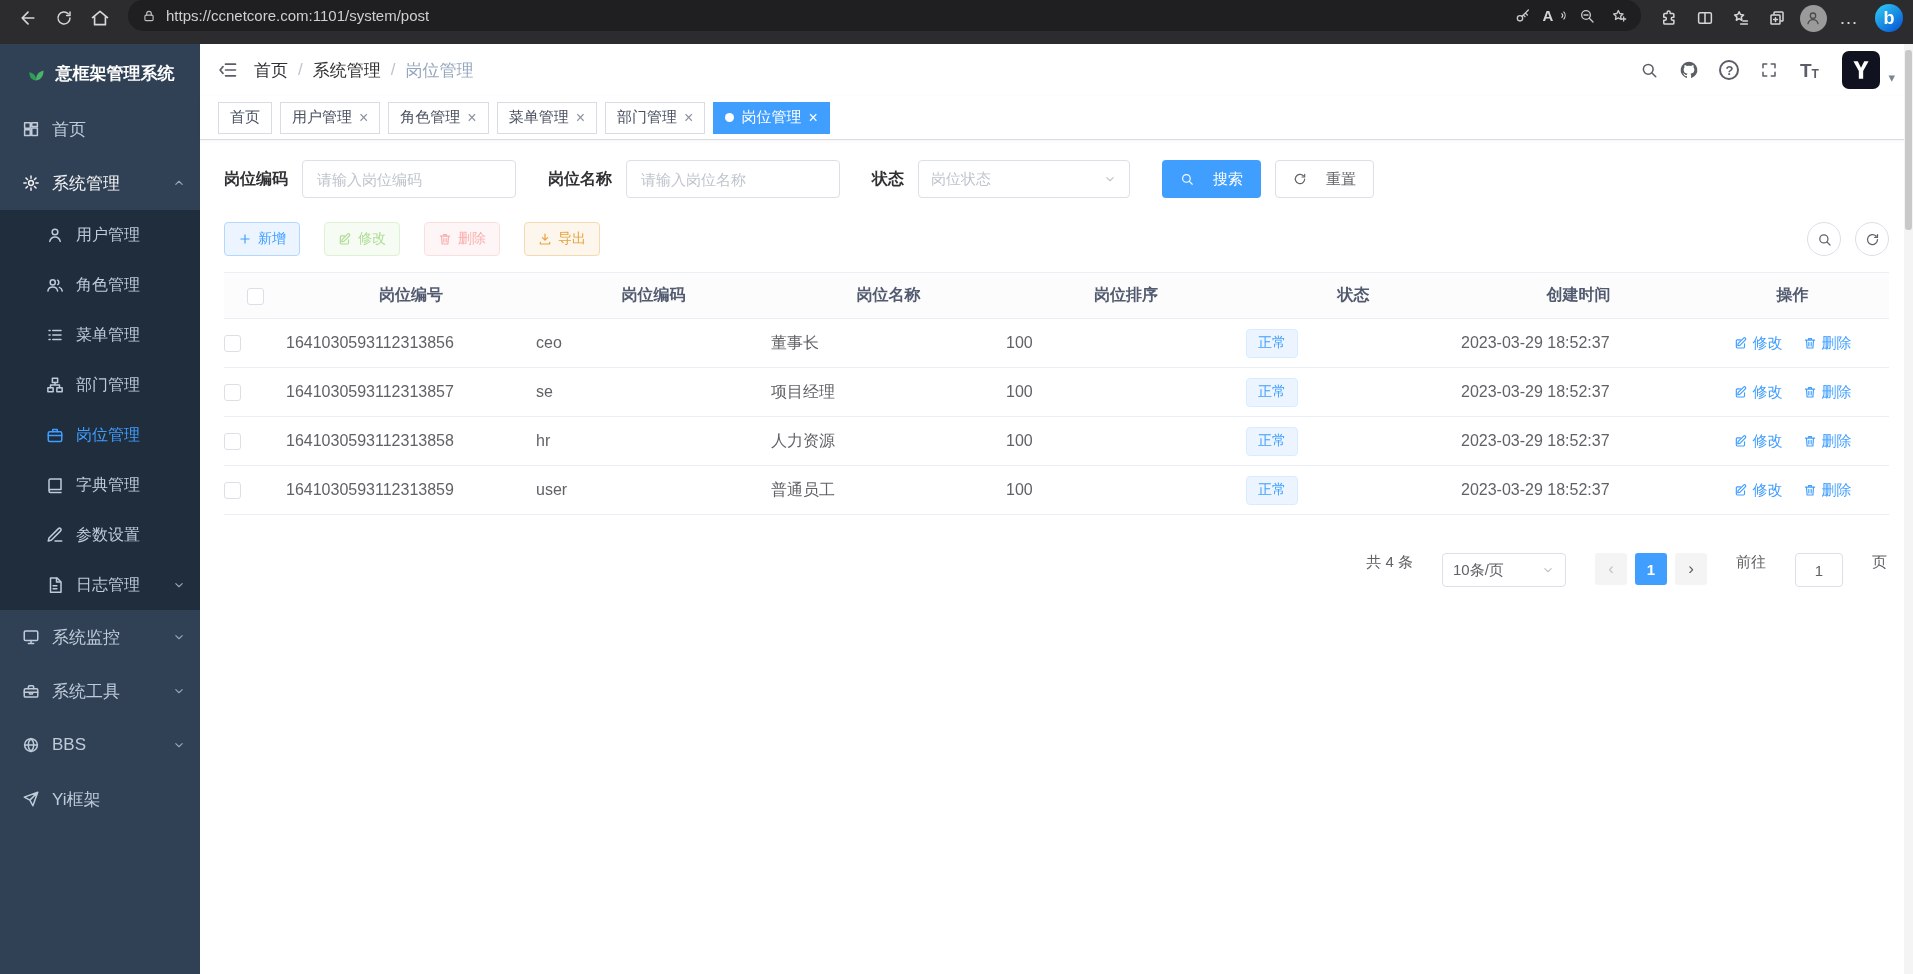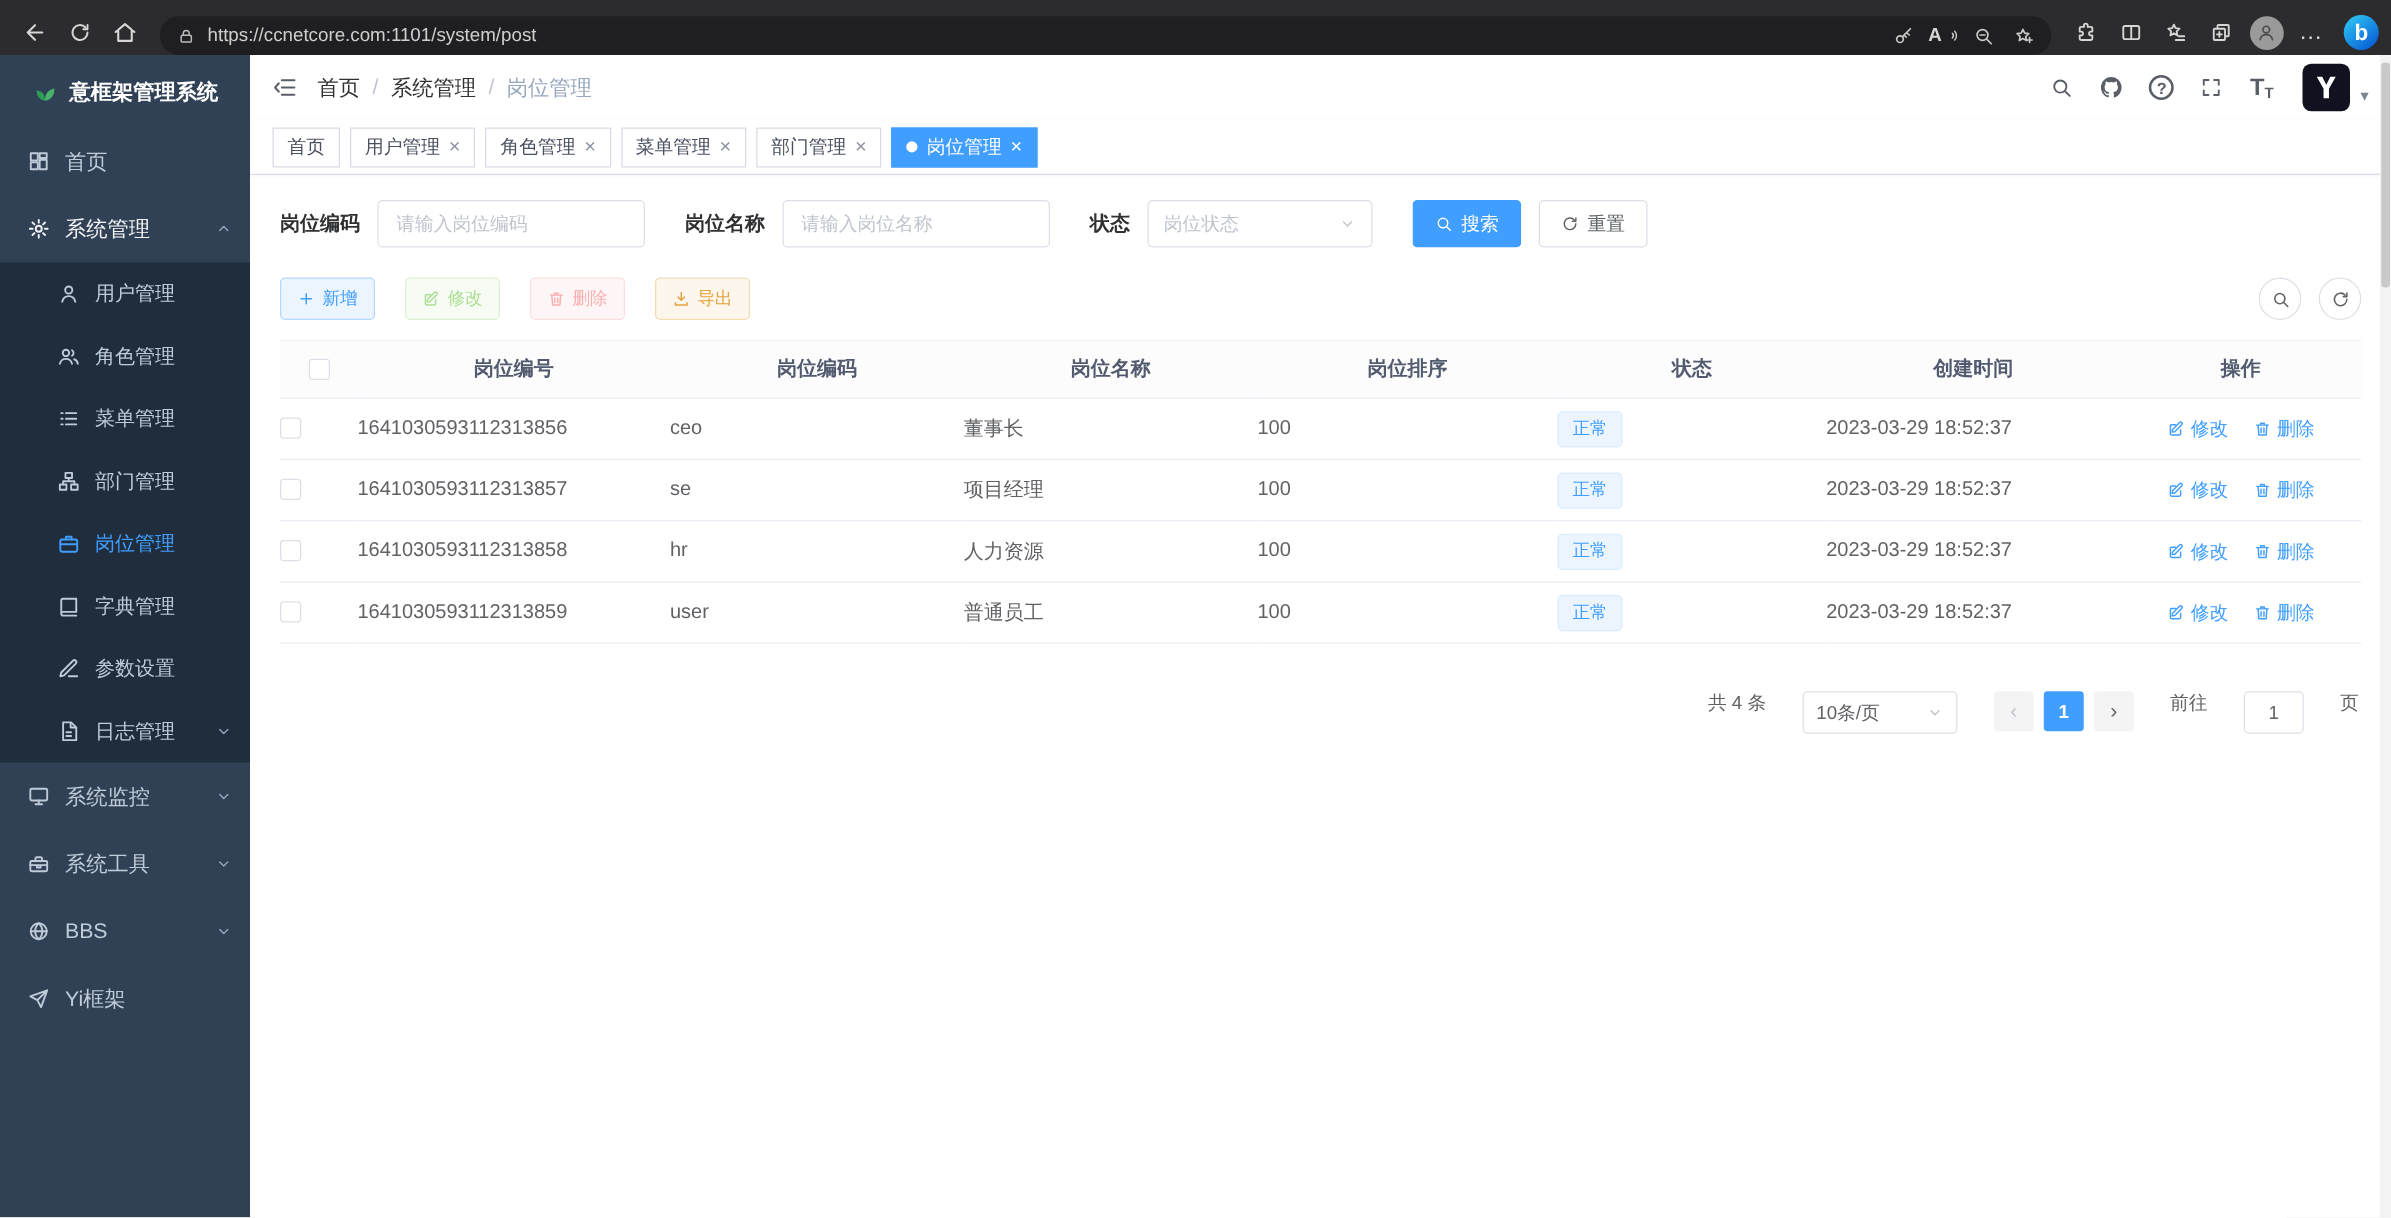--- a/index.html
+++ b/index.html
@@ -5,21 +5,21 @@
   *{margin:0;padding:0;box-sizing:border-box}
   body{font-family:"Liberation Sans","DejaVu Sans",sans-serif;background:#e9e9e9}
   .screen{position:relative;width:1913px;height:974px;overflow:hidden;background:#fff}
 
   
   .ic{display:block;fill:none;stroke:currentColor;stroke-width:2;stroke-linecap:round;stroke-linejoin:round}
   .ic13{width:13px;height:13px}.ic14{width:14px;height:14px}.ic15{width:15px;height:15px}
   .ic16{width:16px;height:16px}.ic18{width:18px;height:18px}.ic20{width:20px;height:20px}
 
   
-  .browser-bar{height:44px;background:#2c2c2e;display:flex;align-items:flex-end;padding:0 10px;color:#d8d8d8}
+  .browser-bar{height:44px;background:#2c2c2e;display:flex;align-items:flex-start;padding:0 10px;color:#d8d8d8}
   .bicon{width:36px;height:36px;border-radius:7px;display:flex;align-items:center;justify-content:center;color:#d6d6d6;flex:none;cursor:pointer}
   .addr{height:31px;flex:1 1 auto;margin:0 10px;background:#1f1f21;border-radius:15px;display:flex;align-items:center;padding:0 6px 0 14px;gap:10px;min-width:0}
   .addr-url{font-size:15px;color:#cfcfcf;white-space:nowrap;overflow:hidden}
   .addr-right{margin-left:auto;display:flex;align-items:center}
   .aicon{width:32px;height:28px;border-radius:6px;display:flex;align-items:center;justify-content:center;color:#c9c9c9;cursor:pointer;flex:none}
   .browser-right{display:flex;align-items:center;flex:none}
   .ra{display:flex;align-items:center;gap:1px;font-size:15px;font-weight:bold;color:#d6d6d6}
   .ellipsis-glyph{font-size:19px;letter-spacing:1px;line-height:10px}
   .b-avatar{width:27px;height:27px;border-radius:50%;background:#9a9a9a;color:#4c4c4c;display:flex;align-items:center;justify-content:center;overflow:hidden}
   .bing{width:28px;height:28px;border-radius:50%;background:linear-gradient(140deg,#2cc3f2 10%,#0b62d8 85%);color:#fff;font-weight:bold;font-size:18px;display:flex;align-items:center;justify-content:center;margin-left:8px;cursor:pointer}
@@ -64,25 +64,25 @@
   .tab.active .tab-close{color:#fff}
   .tab-dot{width:9px;height:9px;border-radius:50%;background:#fff;flex:none}
 
   
   .content{flex:1;padding:16px 24px 4px 24px;overflow:hidden}
   .filters{display:flex;align-items:center;gap:32px;margin-top:4px}
   .fitem{display:flex;align-items:center;gap:14px}
   .fitem label{font-size:16px;font-weight:bold;color:#303133;white-space:nowrap}
   .finput{width:214px;height:38px;border:1px solid #dcdfe6;border-radius:4px;padding:0 14px;font-size:15px;color:#606266;outline:none;font-family:inherit;background:#fff}
   .finput::placeholder{color:#bfc4cd}
-  .fselect{width:180px;height:38px;border:1px solid #dcdfe6;border-radius:4px;display:flex;align-items:center;justify-content:space-between;padding:0 12px;cursor:pointer;background:#fff}
+  .fselect{width:212px;height:38px;border:1px solid #dcdfe6;border-radius:4px;display:flex;align-items:center;justify-content:space-between;padding:0 12px;cursor:pointer;background:#fff}
   .fselect .ph{color:#bfc4cd;font-size:15px}
   .fselect .chev{color:#c0c4cc}
   .fbtns{display:flex;align-items:center;gap:14px}
-  .btn{height:38px;border-radius:4px;font-size:15px;display:inline-flex;align-items:center;gap:7px;cursor:pointer;font-family:inherit;border:1px solid transparent;padding:0 17px}
+  .btn{height:38px;border-radius:4px;font-size:15px;display:inline-flex;align-items:center;gap:19px;cursor:pointer;font-family:inherit;border:1px solid transparent;padding:0 17px}
   .btn-search{background:#409eff;color:#fff}
   .btn-reset{background:#fff;color:#606266;border-color:#dcdfe6}
 
   .toolbar{display:flex;align-items:center;margin-top:24px}
   .tbtn{height:34px;padding:0 13px;border-radius:4px;font-size:14px;display:inline-flex;align-items:center;gap:6px;cursor:pointer;border:1px solid;font-family:inherit;margin-right:24px}
   .tbtn-add{color:#409eff;background:#ecf5ff;border-color:#b3d8ff}
   .tbtn-edit{color:#67c23a;background:#f0f9eb;border-color:#c2e7b0;opacity:.55;cursor:not-allowed}
   .tbtn-del{color:#f56c6c;background:#fef0f0;border-color:#fbc4c4;opacity:.55;cursor:not-allowed}
   .tbtn-export{color:#e6a23c;background:#fdf6ec;border-color:#f5dab1}
   .toolbar-right{margin-left:auto;display:flex;gap:14px}

